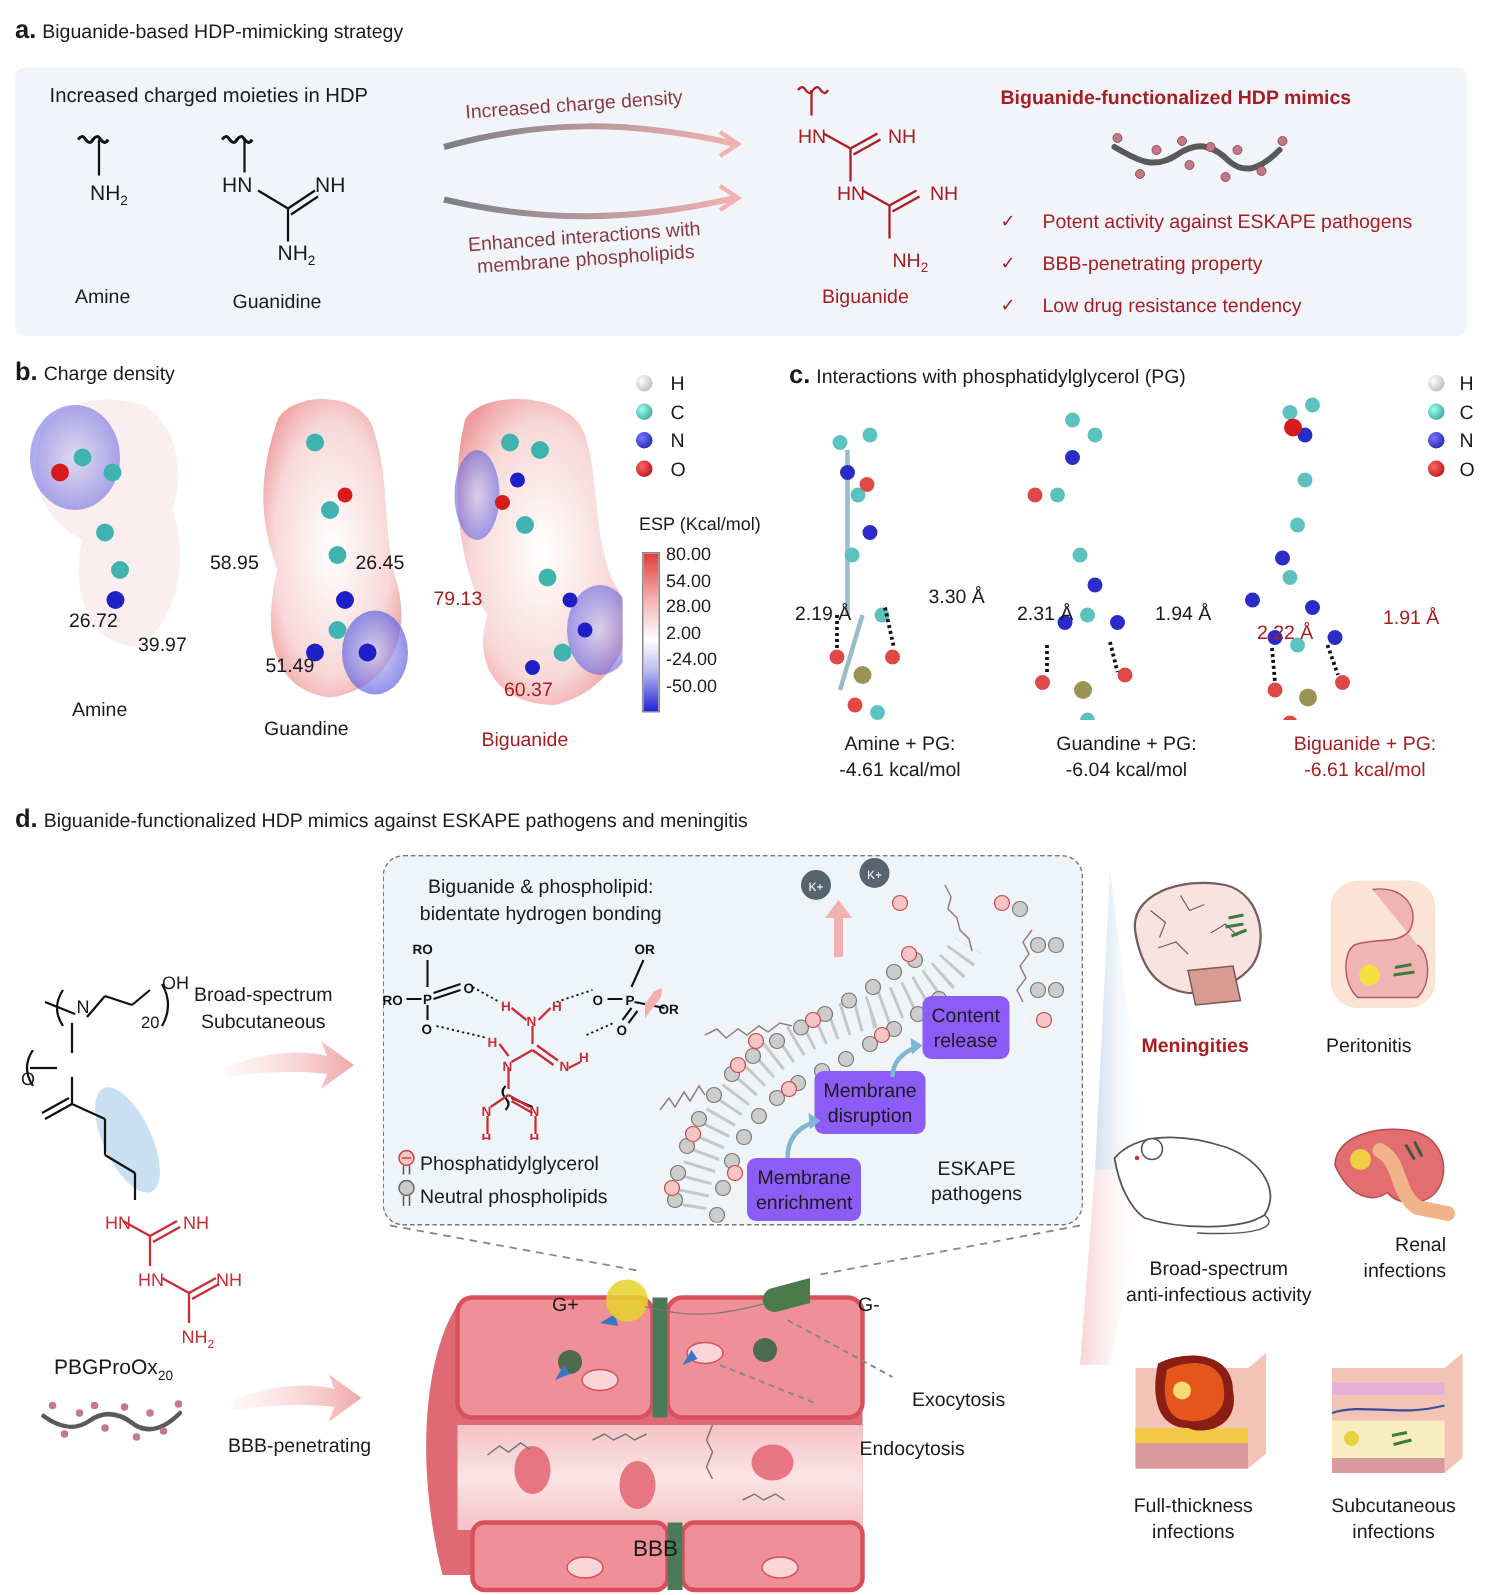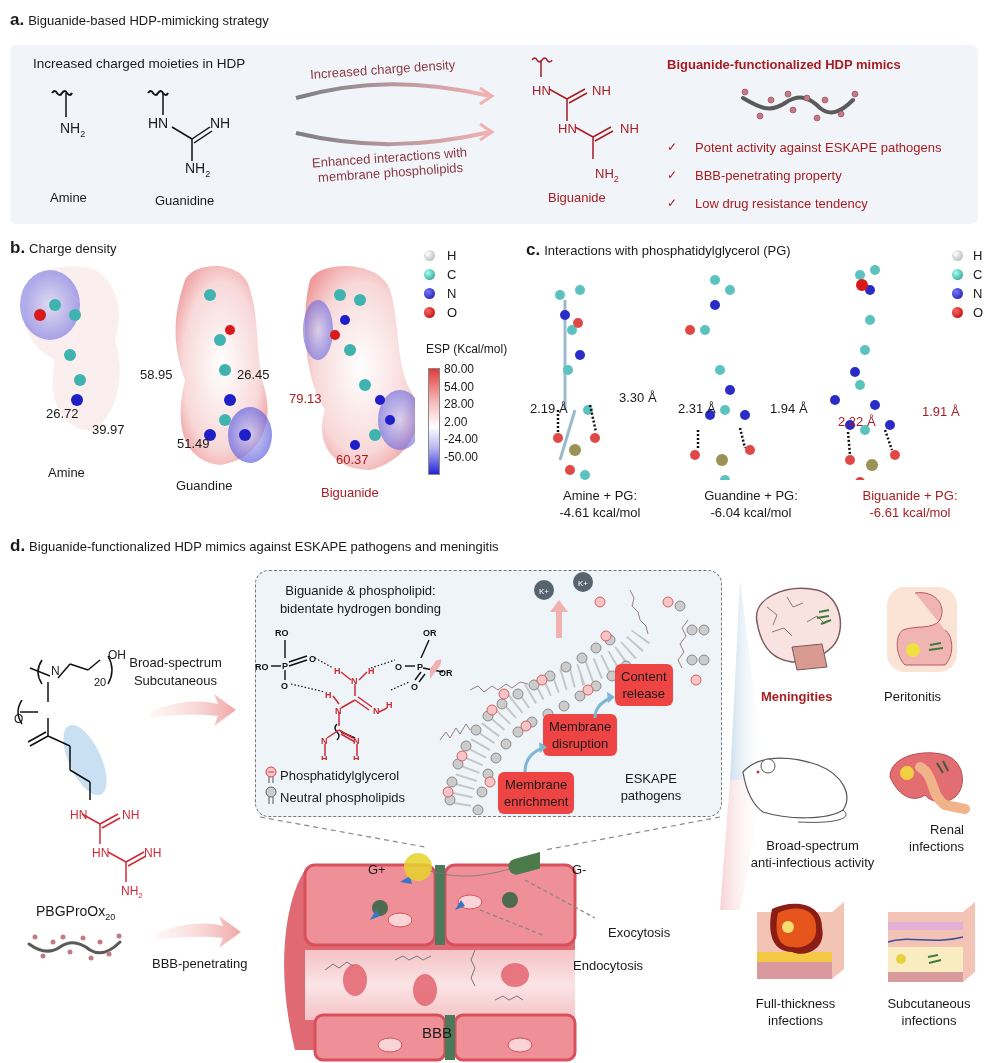--- a/index.html
+++ b/index.html
@@ -13,21 +13,21 @@
   .boxA { left:10px; top:45px; width:968px; height:179px; background:#f1f5f9; border-radius:6px; }
   .check-list { font-size:13px; color:#a71d22; }
   .check-list div { height:28px; display:flex; align-items:center; }
   .check-list .chk { width:28px; font-size:12px; }
   .legend-atoms { font-size:13px; }
   .legend-atoms .row { display:flex; align-items:center; height:19px; }
   .ball { width:11px; height:11px; border-radius:50%; margin-right:12px; }
   .esp-bar { width:10px; height:105px; background:linear-gradient(#e23b3b, #f5b5b5 30%, #ffffff 55%, #b8b8f0 75%, #2323d8); border:1px solid #888; }
   .esp-ticks { font-size:12px; line-height:17.5px; }
   .dashed-box { left:255px; top:570px; width:465px; height:245px; border:1.5px dashed #777; border-radius:14px; background:#eef4f8; }
-  .step { background:#ef4444; border-radius:6px; font-size:13px; text-align:center; line-height:17px; padding:4px 6px; }
+  .step { background:#8b5cf6; border-radius:6px; font-size:13px; text-align:center; line-height:17px; padding:4px 6px; }
   svg text { font-family:"Liberation Sans", sans-serif; }
 </style>
 </head>
 <body>
 
 <div class="abs panel-title" style="left:10px;top:10px;">
   <b>a.</b><span>Biguanide-based HDP-mimicking strategy</span>
 </div>
 <div class="abs boxA"></div>
 <div class="abs txt" style="left:33px;top:56px;font-size:13.5px;">Increased charged moieties in HDP</div>

